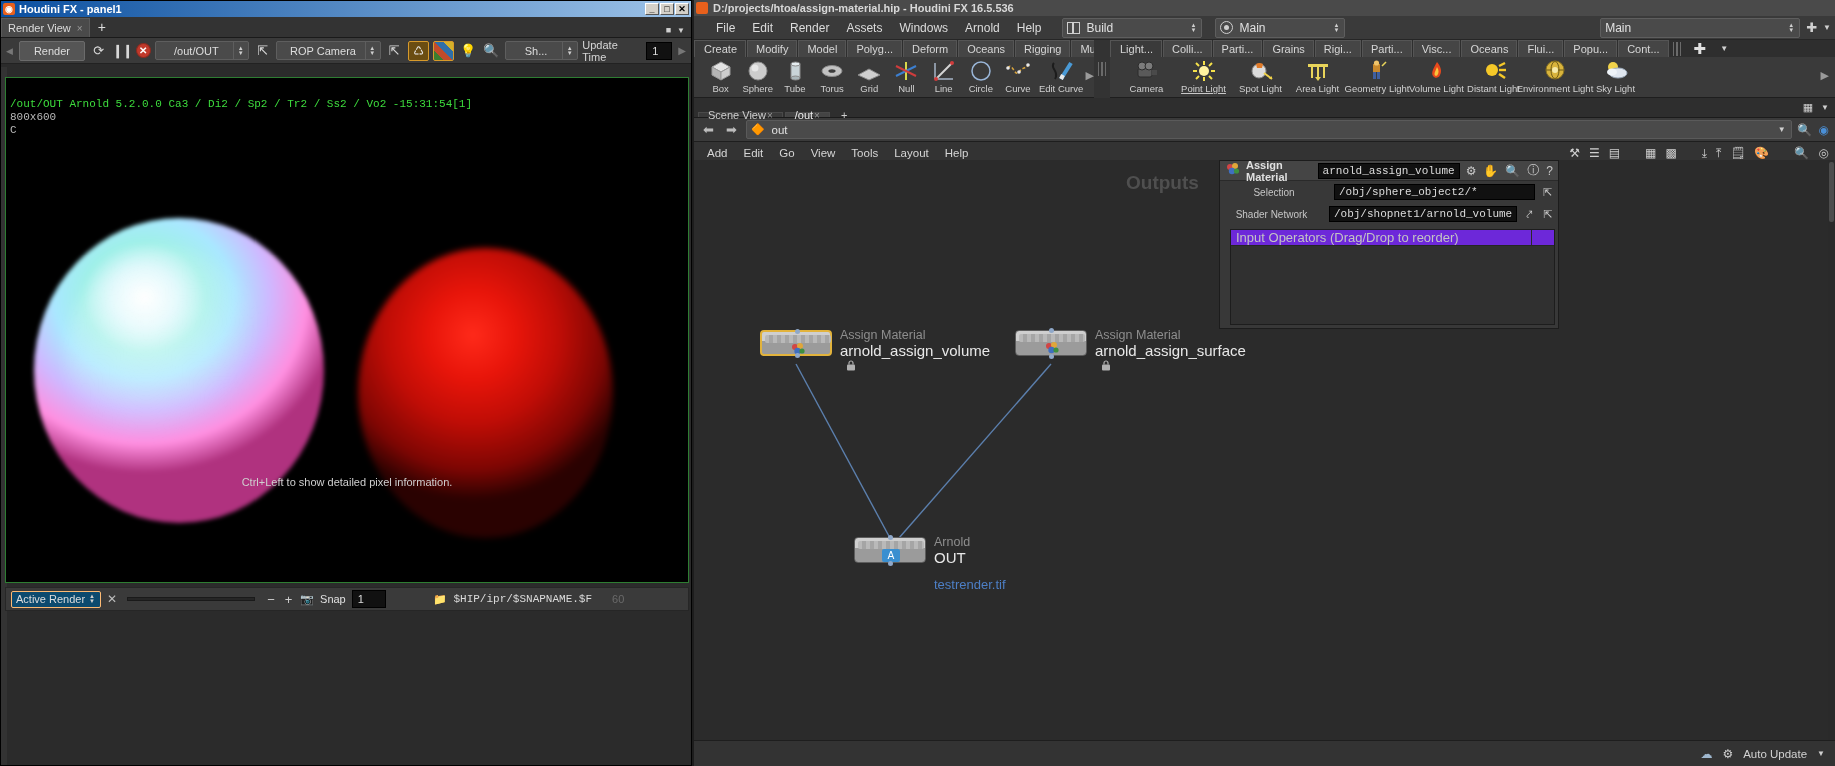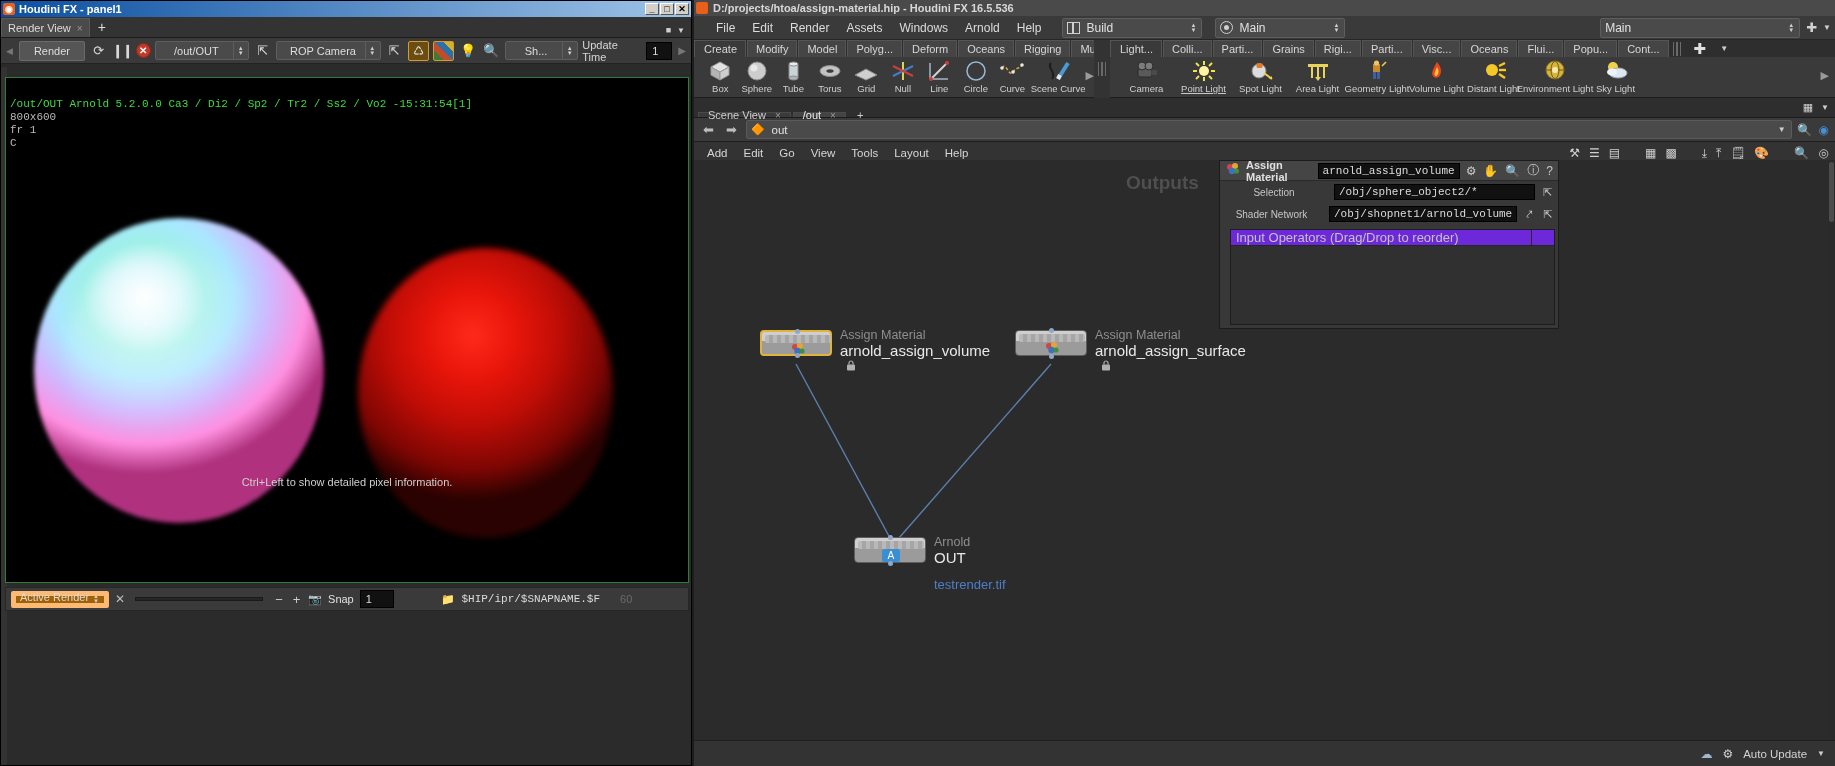--- a/index.html
+++ b/index.html
@@ -59,21 +59,21 @@
     background:radial-gradient(ellipse 70% 60% at 38% 26%, #ffffff 0%, #d7f7fb 16%, #9ef0e8 30%, #a9e8ff 44%, #cfb8ff 62%, #ff8fe0 80%, #b0327f 96%);
     filter:blur(2px);}
   .blob1b{left:60px;top:170px;width:200px;height:210px;border-radius:50%;
     background:radial-gradient(circle at 40% 35%, rgba(255,255,255,.55), rgba(255,255,255,0) 62%);filter:blur(8px);}
   .blob2{left:352px;top:170px;width:255px;height:290px;
     background:radial-gradient(ellipse 65% 58% at 45% 30%, #ff2a1a 0%, #e8150a 26%, #c00d06 52%, #7d0603 80%, #2a0201 98%);
     filter:blur(3px);}
 
   .rv-bottombar{position:absolute;left:4px;top:586px;width:684px;height:24px;background:#3a3a3a;border:1px solid #262626;
     display:flex;align-items:center;gap:6px;padding:0 5px;}
-  .bb-combo{height:17px;background:#a16207;border:5px solid #fdba74;border-radius:2px;display:flex;align-items:flex-end;
+  .bb-combo{height:17px;background:#0c4a6e;border:1px solid #fdba74;border-radius:2px;display:flex;align-items:center;
     padding:0 4px;font-size:11px;color:#ddd;min-width:86px;}
   .slider{position:relative;height:4px;background:#262626;border:1px solid #1a1a1a;flex:0 0 128px;margin:0 4px;}
   .plusminus{color:#cfcfcf;font-size:13px;padding:0 2px;}
   .lefty{position:absolute;left:0;top:66px;width:6px;bottom:0;background:#333;}
 
   
   .win-right{position:absolute;left:694px;top:0;width:1141px;height:766px;background:#262626;}
   .rtitle{height:16px;display:flex;align-items:center;background:#4a4a4a;padding-left:2px;color:#d8d8d8;font-size:11px;font-weight:bold;}
   .rtitle .ti{width:12px;height:12px;background:#e8601c;border-radius:2px;margin-right:5px;}
 
@@ -94,21 +94,21 @@
   .stab.act{background:#3a3a3a;padding-left:9px;}
   .grip{width:16px;display:flex;align-items:center;justify-content:center;}
   .grip:before{content:"";width:9px;height:14px;
     background:repeating-linear-gradient(to right,#6a6a6a 0 1.5px,transparent 1.5px 3.5px);}
   .stools{flex:1;display:flex;align-items:flex-start;gap:0;padding-left:8px;background:#3a3a3a;overflow:hidden;}
   .stool{width:47px;display:flex;flex-direction:column;align-items:center;padding-top:2px;}
   .stool .ic{width:30px;height:24px;display:flex;align-items:center;justify-content:center;font-size:18px;}
   .stool .lb{font-size:9.5px;color:#d0d0d0;white-space:nowrap;}
 
   .paneltabs{height:20px;background:#2e2e2e;display:flex;align-items:stretch;border-bottom:1px solid #1b1b1b;padding-left:4px;}
-  .ptab{background:#3a3a3a;border:1px solid #4a4a4a;border-bottom:none;padding:0 9px;display:flex;align-items:center;gap:9px;
+  .ptab{background:#3a3a3a;border:1px solid #4a4a4a;border-bottom:none;padding:0 9px;display:flex;align-items:center;gap:1px;
     font-size:11px;color:#cfcfcf;margin-right:2px;margin-top:14px;}
   .ptab.act{background:#444;color:#eee;}
   .ptab-x{font-size:10px;color:#999;}
 
   .pathbar{height:24px;background:#3a3a3a;display:flex;align-items:center;gap:6px;padding:0 6px;border-bottom:1px solid #1e1e1e;}
   .arrowbtn{color:#bdbdbd;font-size:13px;padding:0 3px;}
   .pathfield{flex:1;height:19px;background:#4a4a4a;border:1px solid #5a5a5a;border-radius:2px;display:flex;align-items:center;gap:6px;
     padding:0 5px;font-size:11.5px;color:#e2e2e2;}
   .netbar{height:22px;background:#333;display:flex;align-items:center;gap:2px;padding:0 6px;border-bottom:1px solid #1e1e1e;}
   .nmi{font-size:11.5px;color:#d6d6d6;padding:2px 7px;}
@@ -212,21 +212,20 @@
 
     <div class="lefty"></div>
 
     <div class="rv-canvas">
       <div class="blob blob2"></div>
       <div class="blob blob1"></div>
       <div class="blob blob1b"></div>
       <div class="rv-info">
         <div class="g">/out/OUT  Arnold 5.2.0.0  Ca3 / Di2 / Sp2 / Tr2 / Ss2 / Vo2 -15:31:54[1]</div>
         <div class="w">800x600</div>
-        <div class="w">fr 1</div>
         <div class="w">C</div>
       </div>
       <div class="rv-hint">Ctrl+Left to show detailed pixel information.</div>
     </div>
 
     <div class="rv-bottombar">
       <div class="bb-combo">
         <span>Active Render</span>
         <span class="spin" style="margin-left:auto;border:none;">▲<br>▼</span>
       </div>
@@ -389,21 +388,21 @@
             <div class="lb">Curve</div>
           </div>
           <div class="stool" style="width:62px;">
             <div class="ic">
               <svg width="28" height="22">
                   <path d="M7,3 C2,8 13,11 8,19" fill="none" stroke="#1c1c1c" stroke-width="2"></path>
                   <line x1="14" y1="19" x2="24" y2="3" stroke="#4a9ad6" stroke-width="4"></line>
                   <line x1="14" y1="19" x2="16" y2="15" stroke="#e9e9e9" stroke-width="4"></line>
                 </svg>
             </div>
-            <div class="lb">Scene Curve</div>
+            <div class="lb">Edit Curve</div>
           </div>
           <div style="display:flex;align-items:center;height:36px;color:#9a9a9a;font-size:11px;">▶</div>
         </div>
       </div>
 
       <div class="grip" style="height:58px;background:#333;"></div>
 
       <div class="shelfgrp" style="flex:1;">
         <div class="shelftabs">
           <div class="stab act">Light...</div>

